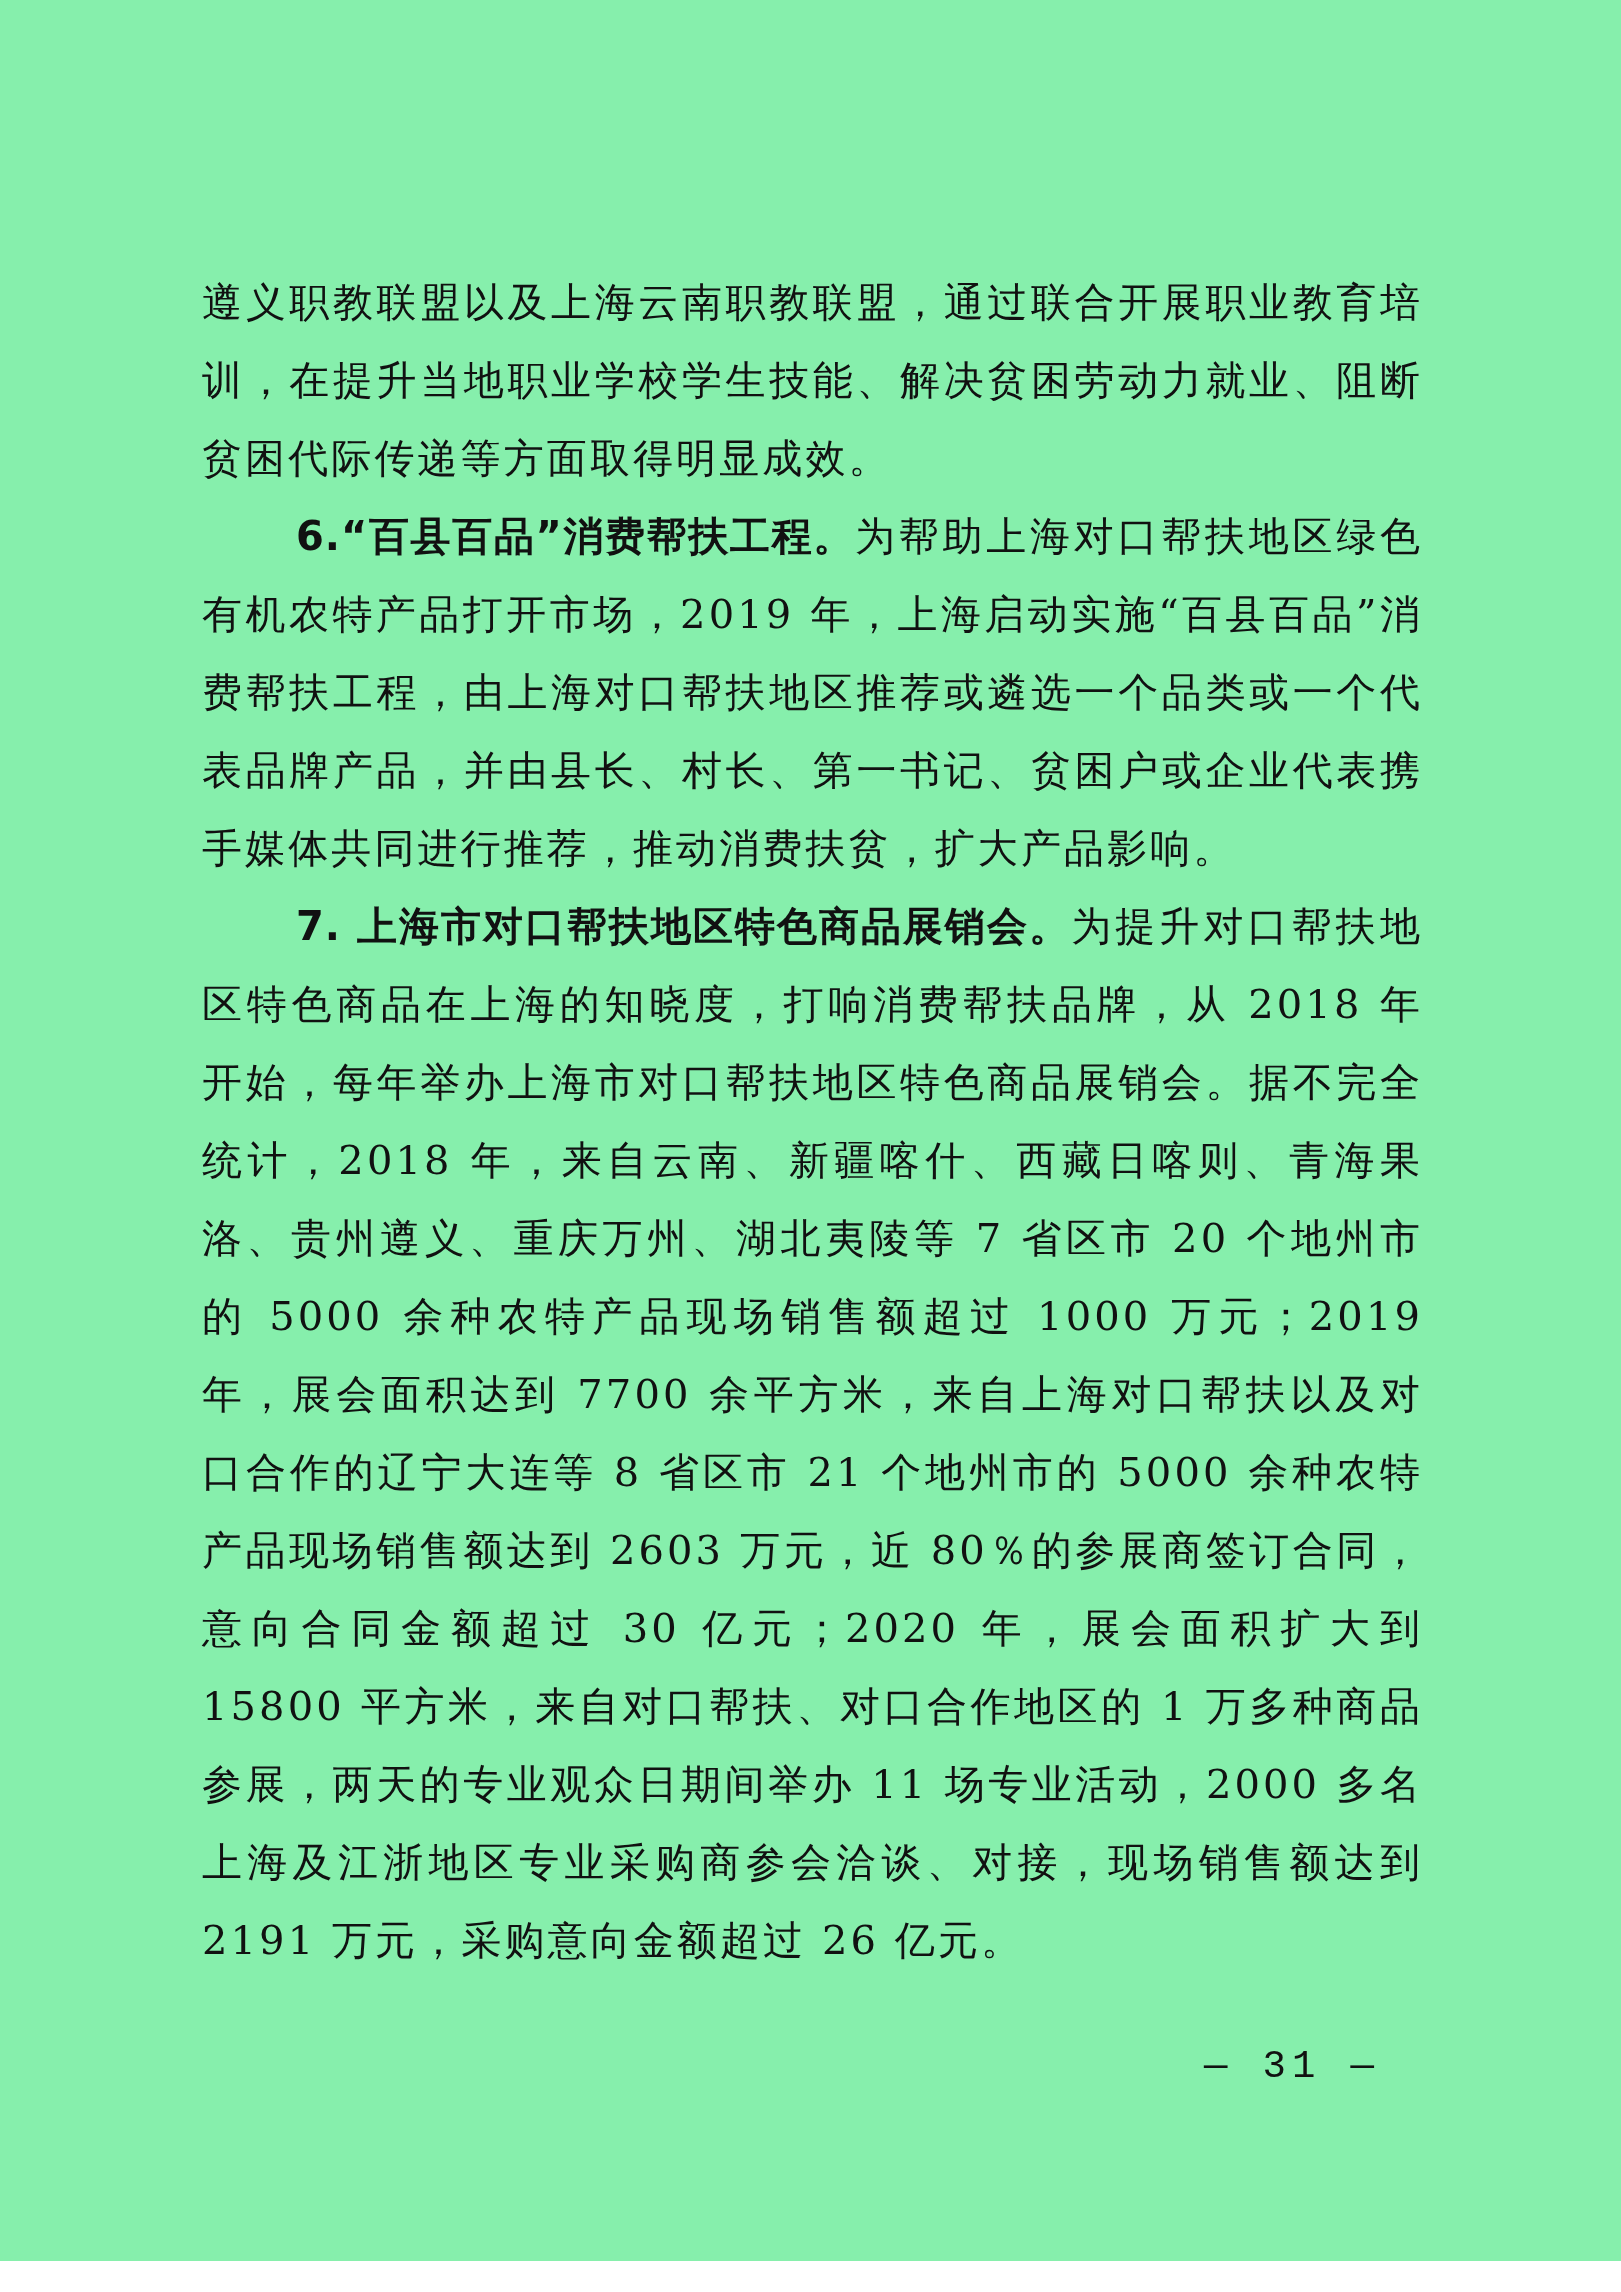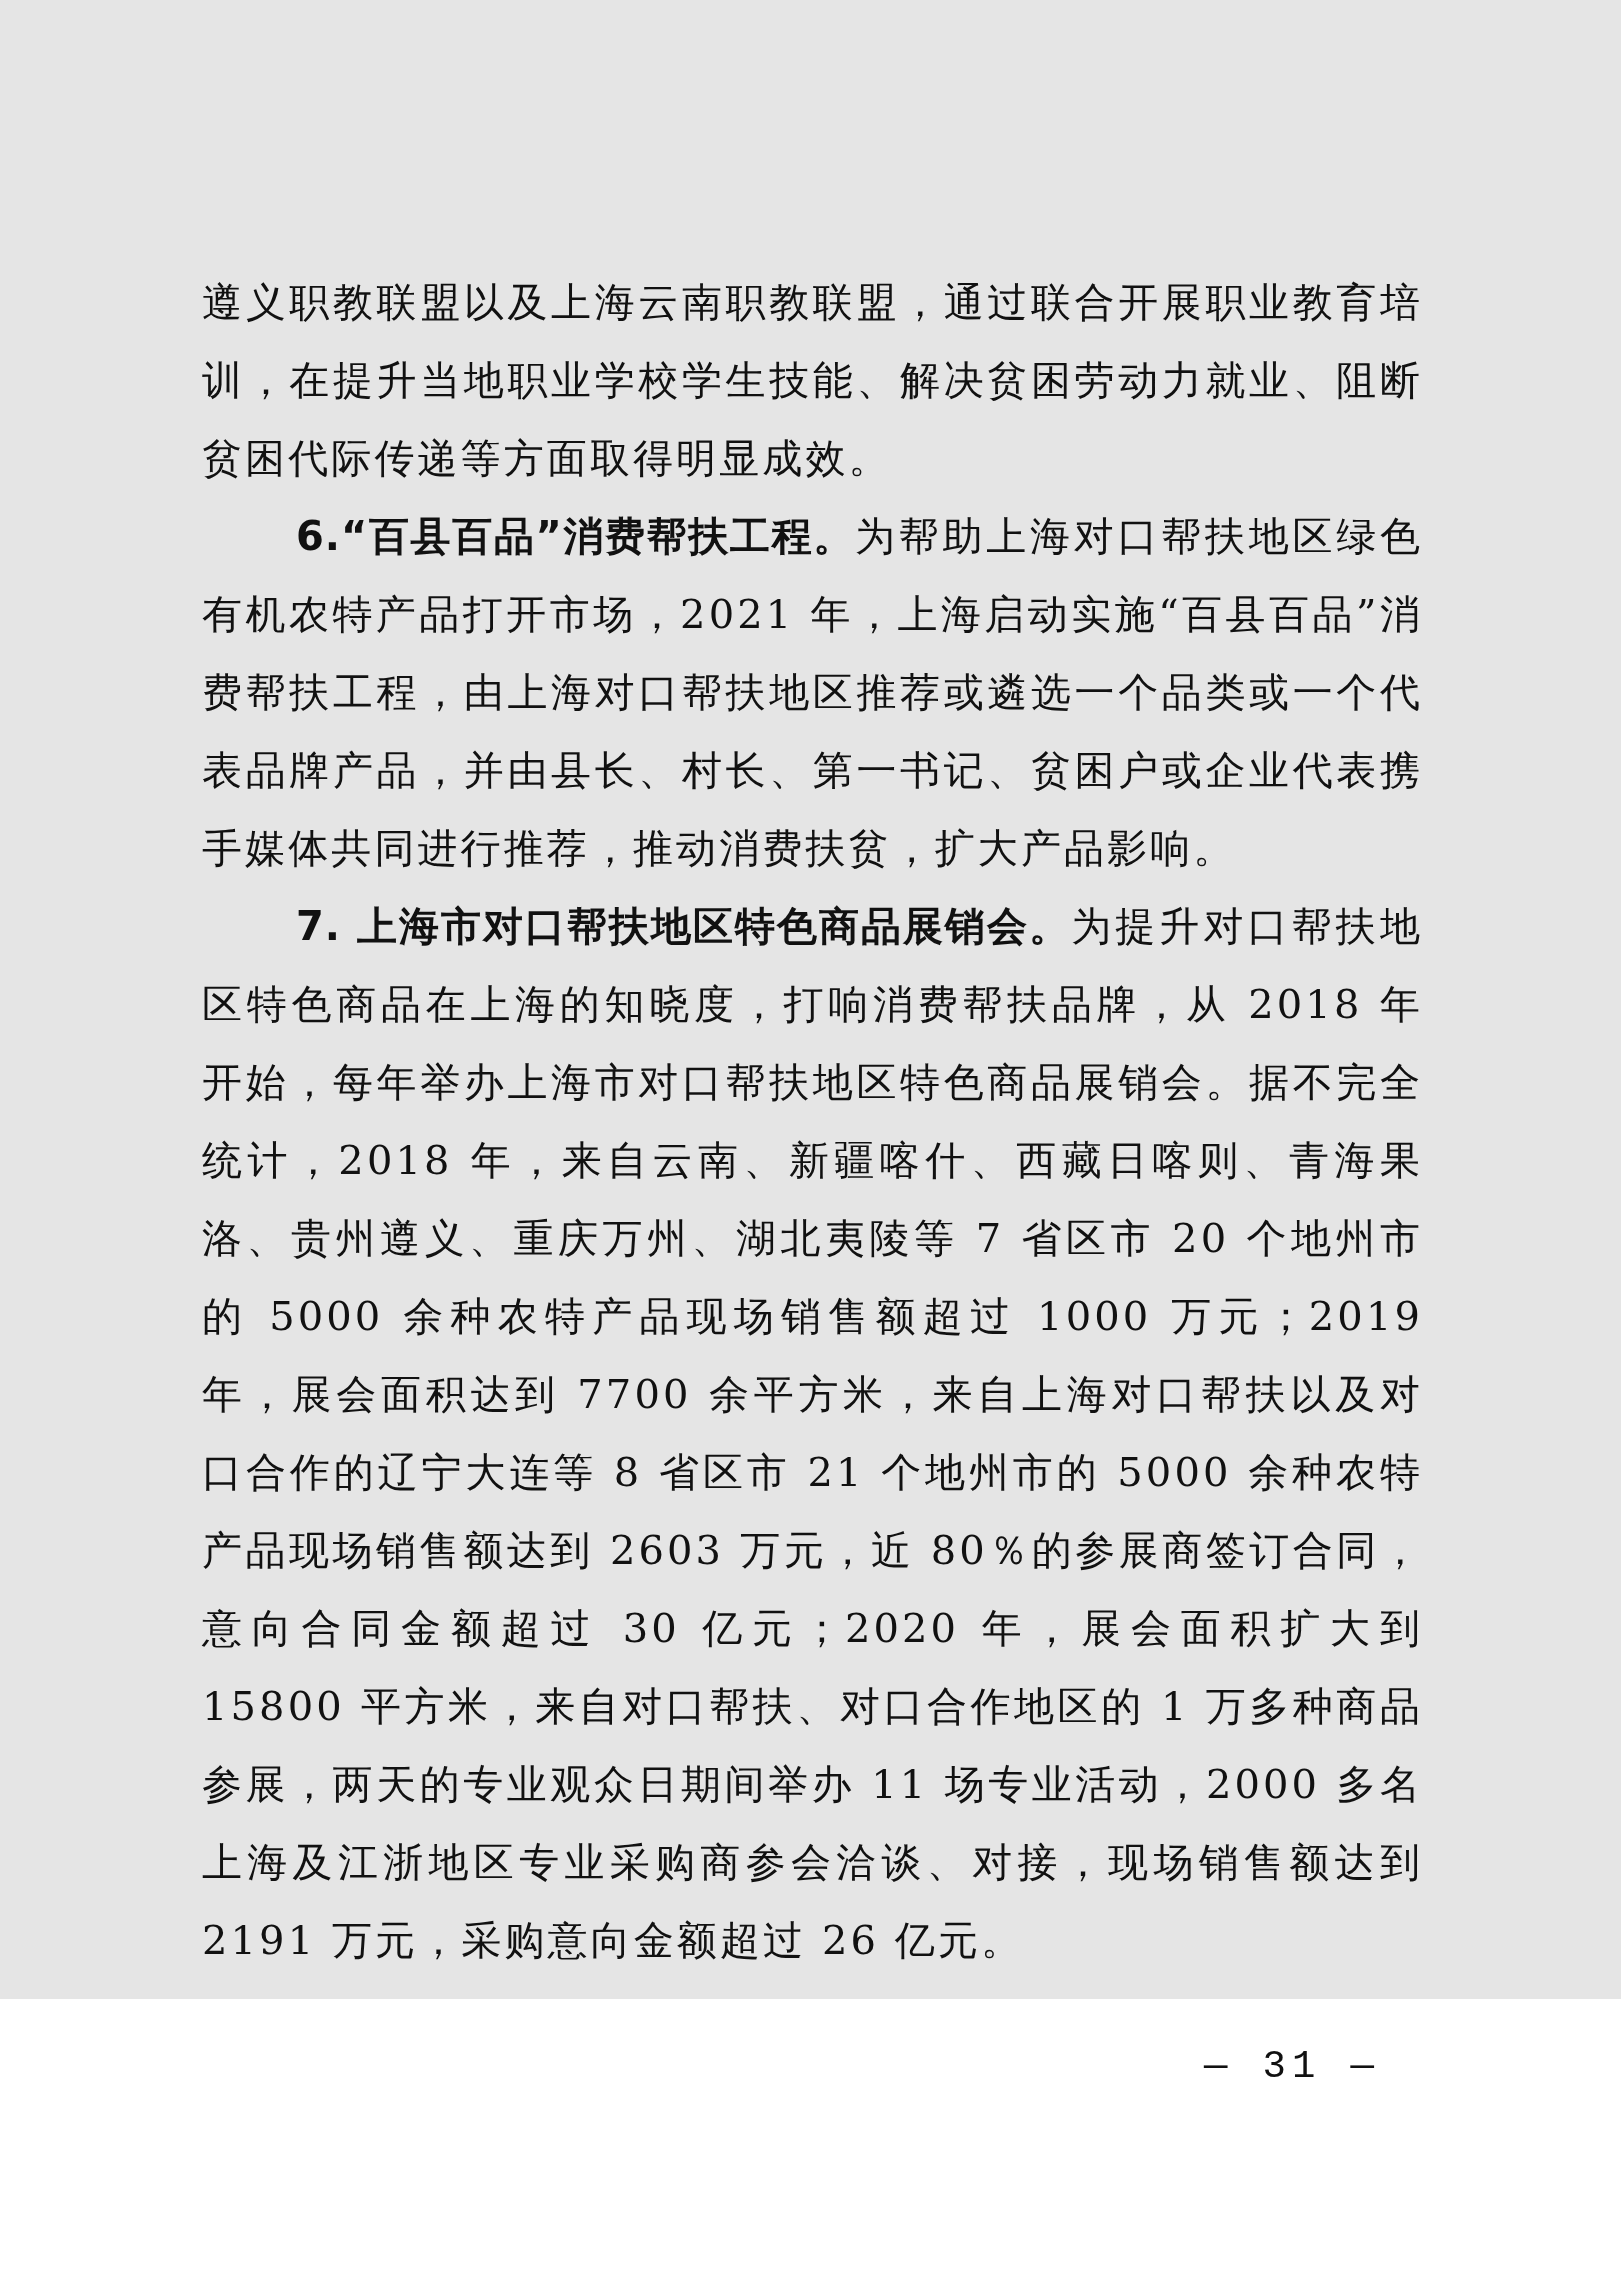--- a/index.html
+++ b/index.html
@@ -1,17 +1,17 @@
 <!DOCTYPE html>
 <html><head>
 <meta charset="utf-8">
 <style>
   html, body { margin: 0; padding: 0; background: #ffffff; }
   body { width: 1621px; height: 2293px; position: relative; overflow: hidden; }
-  .page { position: absolute; left: 0; top: 0; width: 1621px; height: 1999px; background: #e5e5e5; }
+  .page { position: absolute; left: 0; top: 0; width: 1621px; height: 2261px; background: #86efac; }
   .text-block {
     position: absolute; left: 202px; top: 263px; width: 1221px;
     font-family: "DejaVu Serif", "Liberation Serif", serif;
     font-size: 40px; line-height: 78px; color: #111;
     letter-spacing: 3.1px; text-align: justify;
   }
   .para { margin: 0; text-indent: 0; }
   .para.indent { text-indent: 94px; }
   .bold { font-family: "DejaVu Sans", "Liberation Sans", sans-serif; font-weight: bold; letter-spacing: 1px; }
   .page-number {
@@ -22,21 +22,21 @@
 </style>
 </head>
 <body>
 
 <div class="page">
   <div class="text-block">
     <p class="para">
       <span>遵义职教联盟以及上海云南职教联盟，通过联合开展职业教育培训，在提升当地职业学校学生技能、解决贫困劳动力就业、阻断贫困代际传递等方面取得明显成效。</span>
     </p>
     <p class="para indent">
-      <span class="bold">6.“百县百品”消费帮扶工程。</span><span>为帮助上海对口帮扶地区绿色有机农特产品打开市场，2021 年，上海启动实施“百县百品”消费帮扶工程，由上海对口帮扶地区推荐或遴选一个品类或一个代表品牌产品，并由县长、村长、第一书记、贫困户或企业代表携手媒体共同进行推荐，推动消费扶贫，扩大产品影响。</span>
+      <span class="bold">6.“百县百品”消费帮扶工程。</span><span>为帮助上海对口帮扶地区绿色有机农特产品打开市场，2019 年，上海启动实施“百县百品”消费帮扶工程，由上海对口帮扶地区推荐或遴选一个品类或一个代表品牌产品，并由县长、村长、第一书记、贫困户或企业代表携手媒体共同进行推荐，推动消费扶贫，扩大产品影响。</span>
     </p>
     <p class="para indent">
       <span class="bold">7. 上海市对口帮扶地区特色商品展销会。</span><span>为提升对口帮扶地区特色商品在上海的知晓度，打响消费帮扶品牌，从 2018 年开始，每年举办上海市对口帮扶地区特色商品展销会。据不完全统计，2018 年，来自云南、新疆喀什、西藏日喀则、青海果洛、贵州遵义、重庆万州、湖北夷陵等 7 省区市 20 个地州市的 5000 余种农特产品现场销售额超过 1000 万元；2019 年，展会面积达到 7700 余平方米，来自上海对口帮扶以及对口合作的辽宁大连等 8 省区市 21 个地州市的 5000 余种农特产品现场销售额达到 2603 万元，近 80％的参展商签订合同，意向合同金额超过 30 亿元；2020 年，展会面积扩大到 15800 平方米，来自对口帮扶、对口合作地区的 1 万多种商品参展，两天的专业观众日期间举办 11 场专业活动，2000 多名上海及江浙地区专业采购商参会洽谈、对接，现场销售额达到 2191 万元，采购意向金额超过 26 亿元。</span>
     </p>
   </div>
   <div class="page-number">— 31 —</div>
 </div>
 
 
 </body></html>

